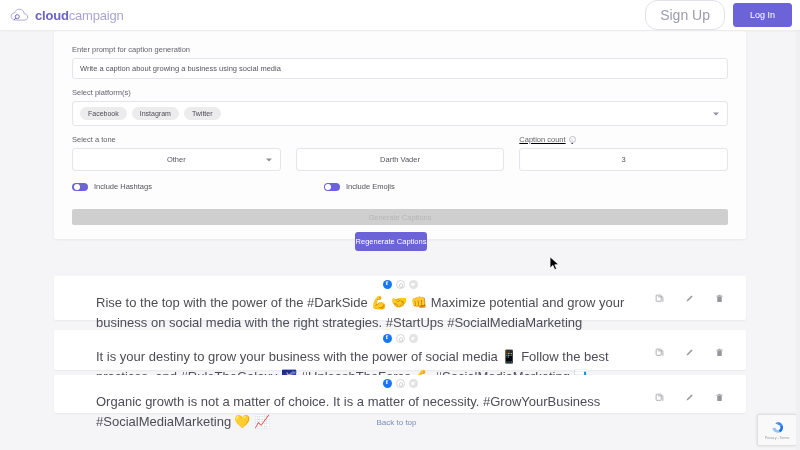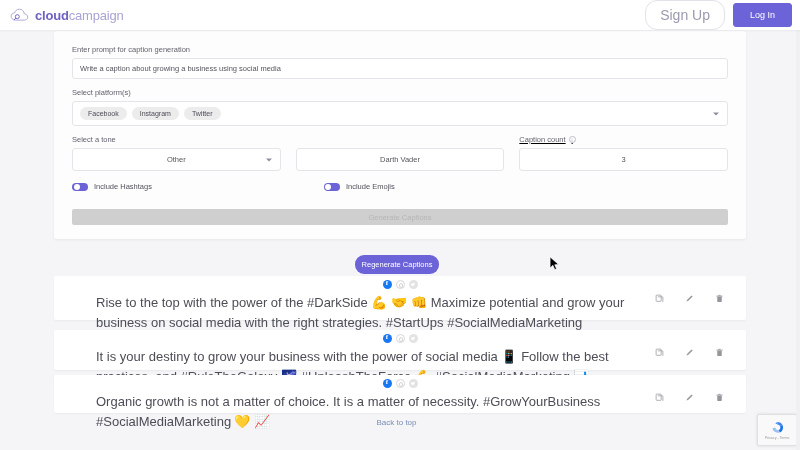--- a/index.html
+++ b/index.html
@@ -102,22 +102,22 @@
 
   
   .btn-generate {
     position: absolute; left: 18px; right: 18px; bottom: 14px; height: 16px;
     background: #cfcfcf; color: #b6b6b6; border: none; border-radius: 2px;
     font-size: 7.5px; font-family: "Liberation Sans", sans-serif; cursor: default;
   }
 
   
   .btn-regenerate {
-    position: absolute; top: 255px; left: 355px; width: 84px; height: 19px;
-    background: #6c63d8; color: #fff; border: none; border-radius: 9px;
+    position: absolute; top: 232px; left: 355px; width: 72px; height: 19px;
+    background: #6c63d8; color: #fff; border: none; border-radius: 3px;
     font-size: 7.5px; font-family: "Liberation Sans", sans-serif; cursor: pointer;
   }
 
   
   .cap-card {
     position: absolute; left: 54px; width: 692px;
     background: #ffffff; border-radius: 2px;
     box-shadow: 0 1px 2px rgba(0,0,0,0.05);
   }
   #cap0 { top: 276px; height: 44px; }

